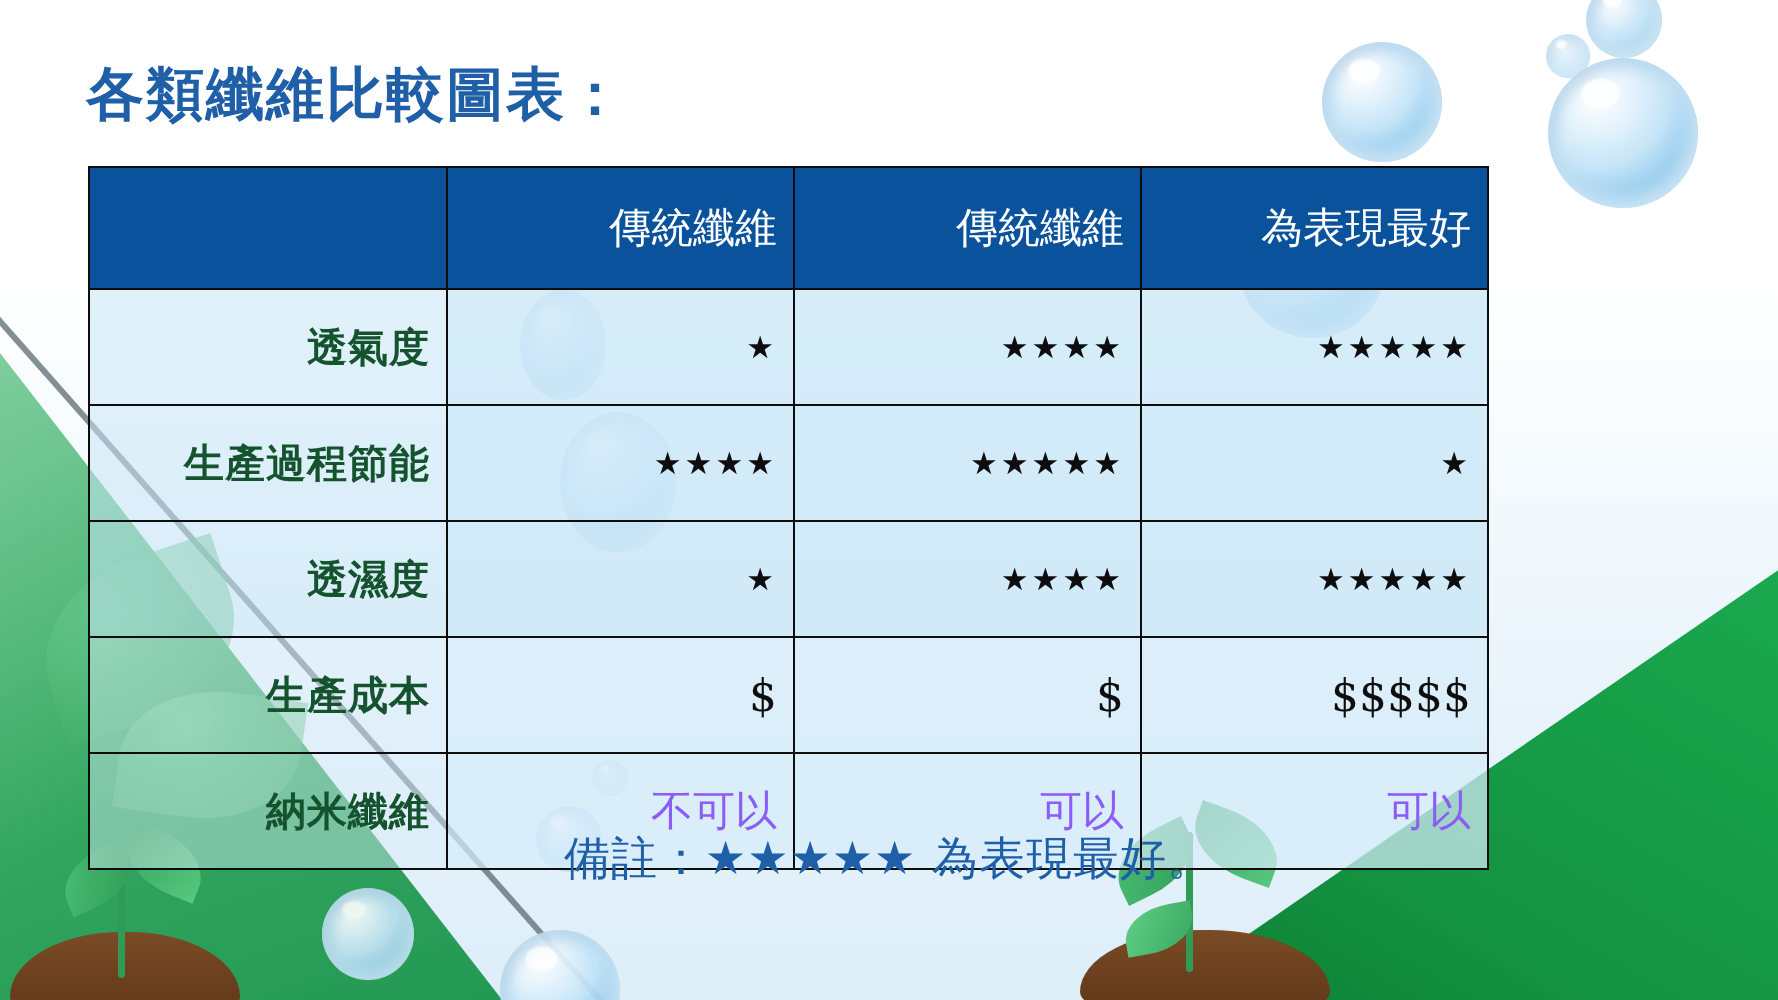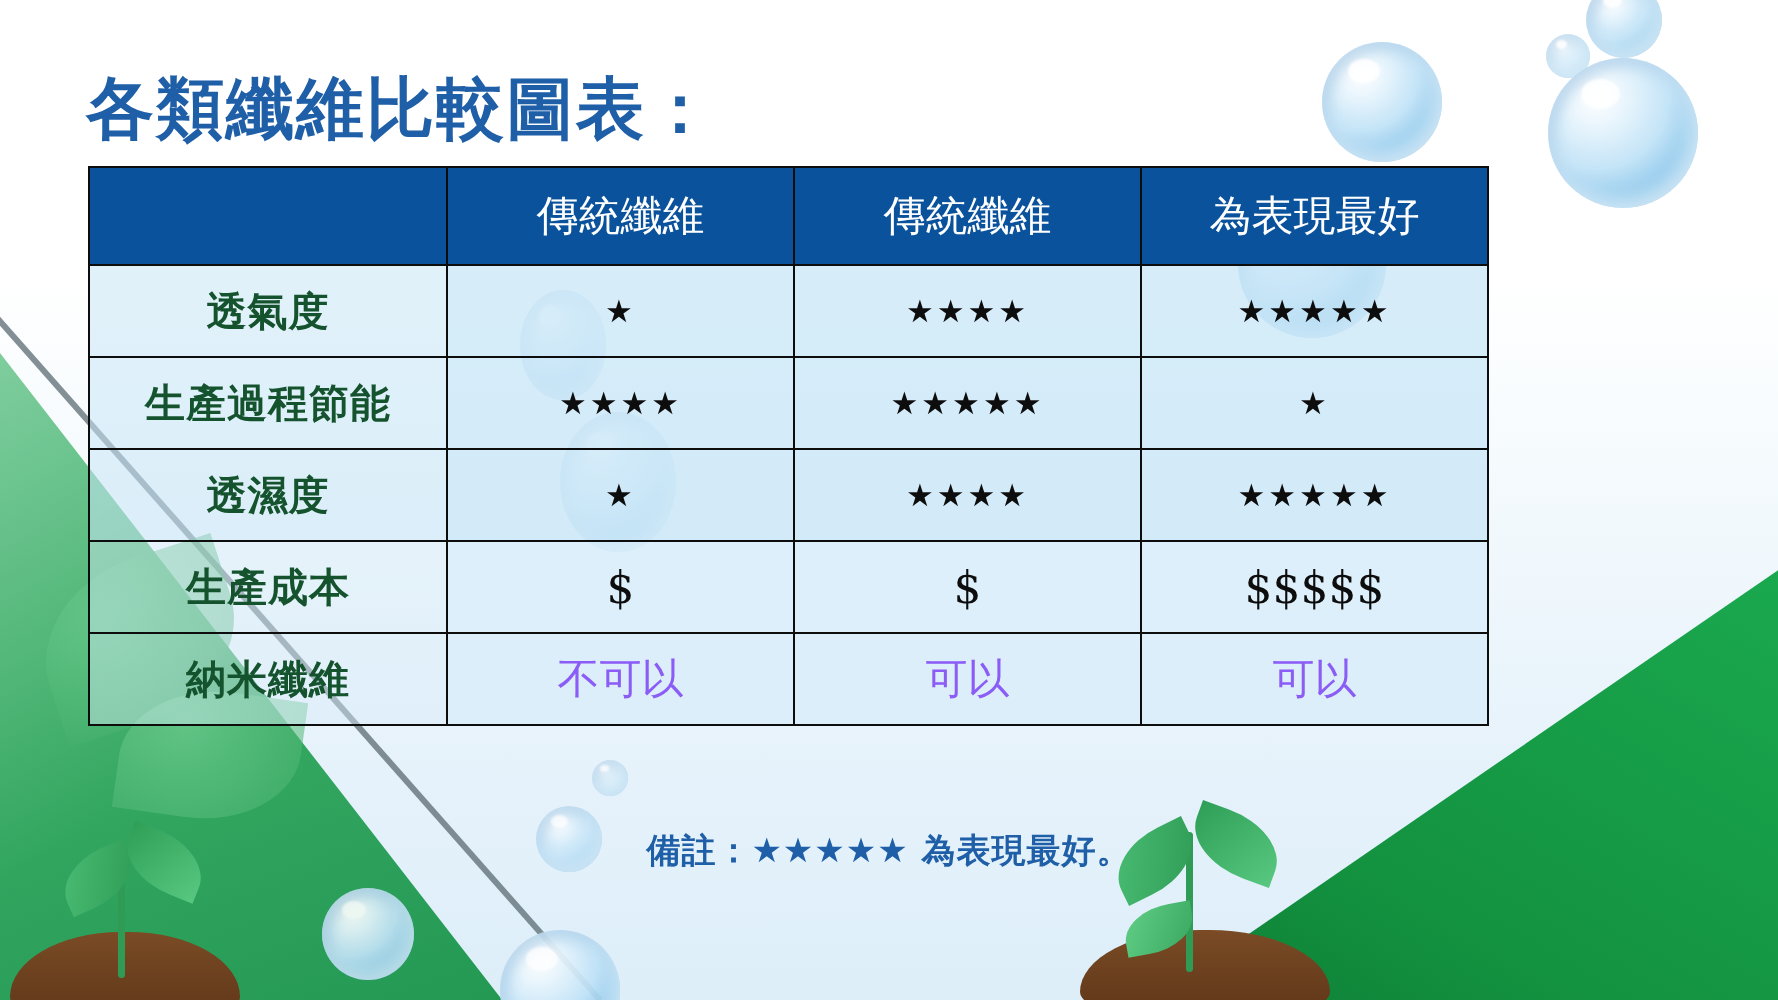--- a/index.html
+++ b/index.html
@@ -48,34 +48,34 @@
   
   .bub{position:absolute;border-radius:50%;
     background:radial-gradient(circle at 32% 26%, #ffffff 0%, #eaf6fd 18%, #bfe2f7 48%, #7fc0e8 74%, #4f9fd4 92%, #8cc8ea 100%);
     box-shadow:inset -6px -8px 18px rgba(255,255,255,.65), inset 6px 8px 14px rgba(70,140,195,.30);
     opacity:.92;}
   .bub::after{content:"";position:absolute;left:22%;top:14%;width:26%;height:20%;border-radius:50%;background:rgba(255,255,255,.85);filter:blur(1px);}
 
   
   #content{position:absolute;inset:0;}
   #page-title{
-    position:absolute;left:86px;top:64px;
+    position:absolute;left:86px;top:56px;
     font-family:"DejaVu Sans","Liberation Sans",sans-serif;
-    font-weight:bold;font-size:68px;color:#1f5fa8;letter-spacing:2px;
+    font-weight:bold;font-size:58px;color:#1f5fa8;letter-spacing:2px;
     text-shadow:1px 1px 0 rgba(255,255,255,.4);
     white-space:nowrap;
   }
 
   #fiber-table{
     position:absolute;left:88px;top:166px;width:1400px;
     border-collapse:collapse;table-layout:fixed;
   }
   #fiber-table td,#fiber-table th{
     border:2px solid #0d0d0d;
-    padding:4px;height:82px;text-align:center;vertical-align:middle;
+    padding:16px;height:82px;text-align:right;vertical-align:middle;
   }
   #fiber-table thead th{
     background:#0a529c;color:#ffffff;height:88px;
     font-family:"DejaVu Serif","Liberation Serif",serif;
     font-weight:normal;font-size:42px;border-color:#0d0d0d;
   }
   #fiber-table thead th.corner{background:#0a529c;}
   .col-label{width:358px;}
   .col-data{width:347px;}
   #fiber-table tbody td{
@@ -96,21 +96,21 @@
   tbody tr:nth-child(5) td.rowlabel{background:rgba(214,235,249,0.45) !important;}
   .stars{font-size:31px;color:#0d0d0d;letter-spacing:3px;
     font-family:"DejaVu Sans",sans-serif;line-height:1;}
   .money{font-size:44px;color:#0d0d0d;letter-spacing:0px;
     font-family:"DejaVu Serif","Liberation Serif",serif;}
   .plain{font-size:42px;color:#8b5cf6;
     font-family:Liberation Sans, sans-serif;}
 
   #footnote{
     position:absolute;left:0;right:0;top:828px;text-align:center;
-    color:#1f5fa8;font-weight:bold;font-size:34px;
+    color:#1f5fa8;font-weight:normal;font-size:46px;
     font-family:"DejaVu Sans","Liberation Sans",sans-serif;
     letter-spacing:1px;
   }
 </style>
 </head>
 <body>
 
 <div id="bg">
   <div class="bg-grad"></div>
 

